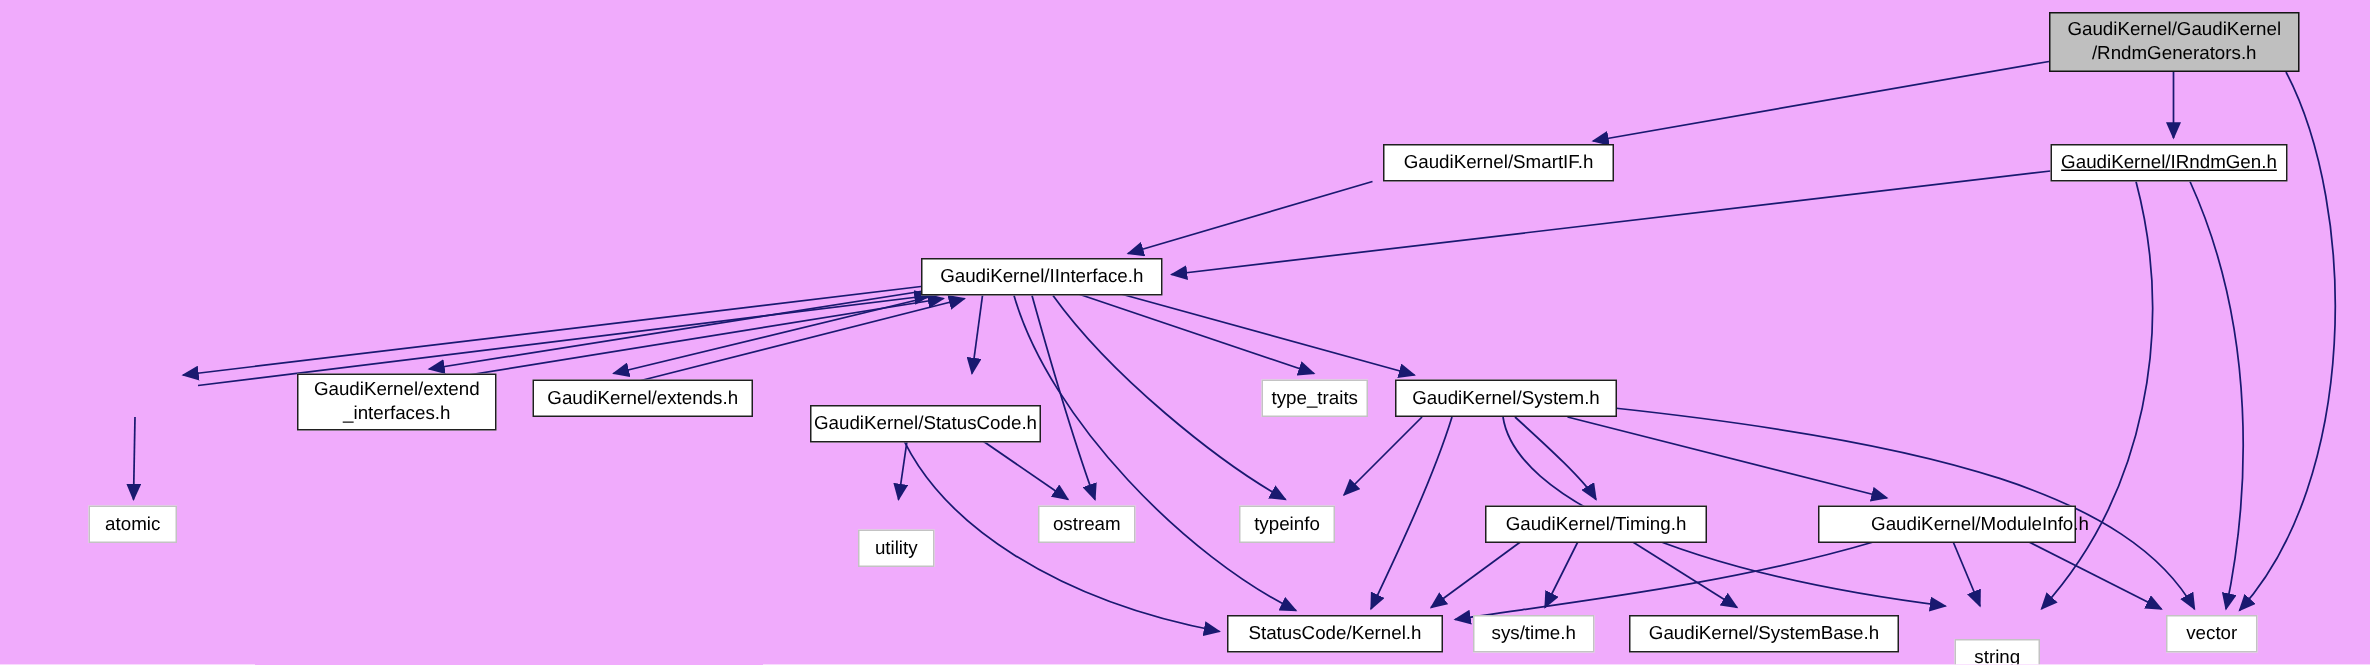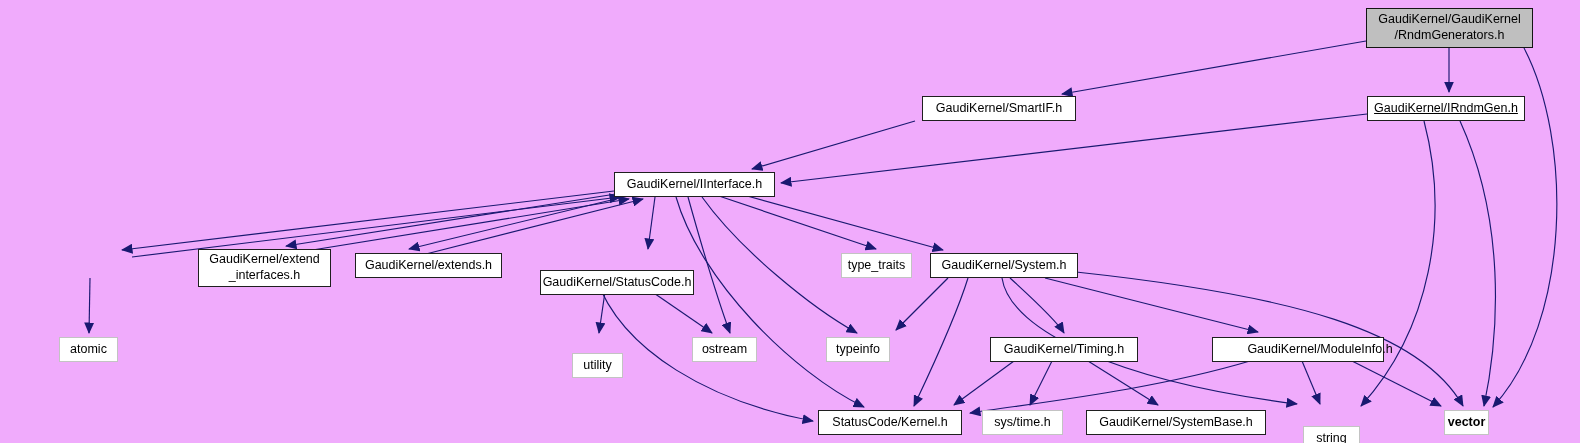--- a/index.html
+++ b/index.html
@@ -73,14 +73,14 @@
     <div class="node system" style="left: 59px; top: 337px; width: 59px; height: 25px;">atomic</div>
     <div class="node system" style="left: 572px; top: 337px; width: 51px; height: 25px; margin-top: 16px;">utility</div>
     <div class="node system" style="left: 692px; top: 337px; width: 65px; height: 25px;">ostream</div>
     <div class="node system" style="left: 826px; top: 337px; width: 64px; height: 25px;">typeinfo</div>
     <div class="node project" style="left: 990px; top: 337px; width: 148px; height: 25px;">GaudiKernel/Timing.h</div>
     <div class="node project" style="left: 1212px; top: 337px; width: 172px; height: 25px; padding-left: 44px;">GaudiKernel/ModuleInfo.h</div>
     <div class="node project" style="left: 818px; top: 410px; width: 144px; height: 25px;">StatusCode/Kernel.h</div>
     <div class="node system" style="left: 982px; top: 410px; width: 81px; height: 25px;">sys/time.h</div>
     <div class="node project" style="left: 1086px; top: 410px; width: 180px; height: 25px;">GaudiKernel/SystemBase.h</div>
     <div class="node system" style="left: 1303px; top: 426px; width: 57px; height: 25px;">string</div>
-    <div class="node system" style="left: 1444px; top: 410px; width: 45px; height: 25px; font-weight: bold;">vector</div>
+    <div class="node system" style="left: 1444px; top: 410px; width: 61px; height: 25px;">vector</div>
   </div>
 
 </body></html>

